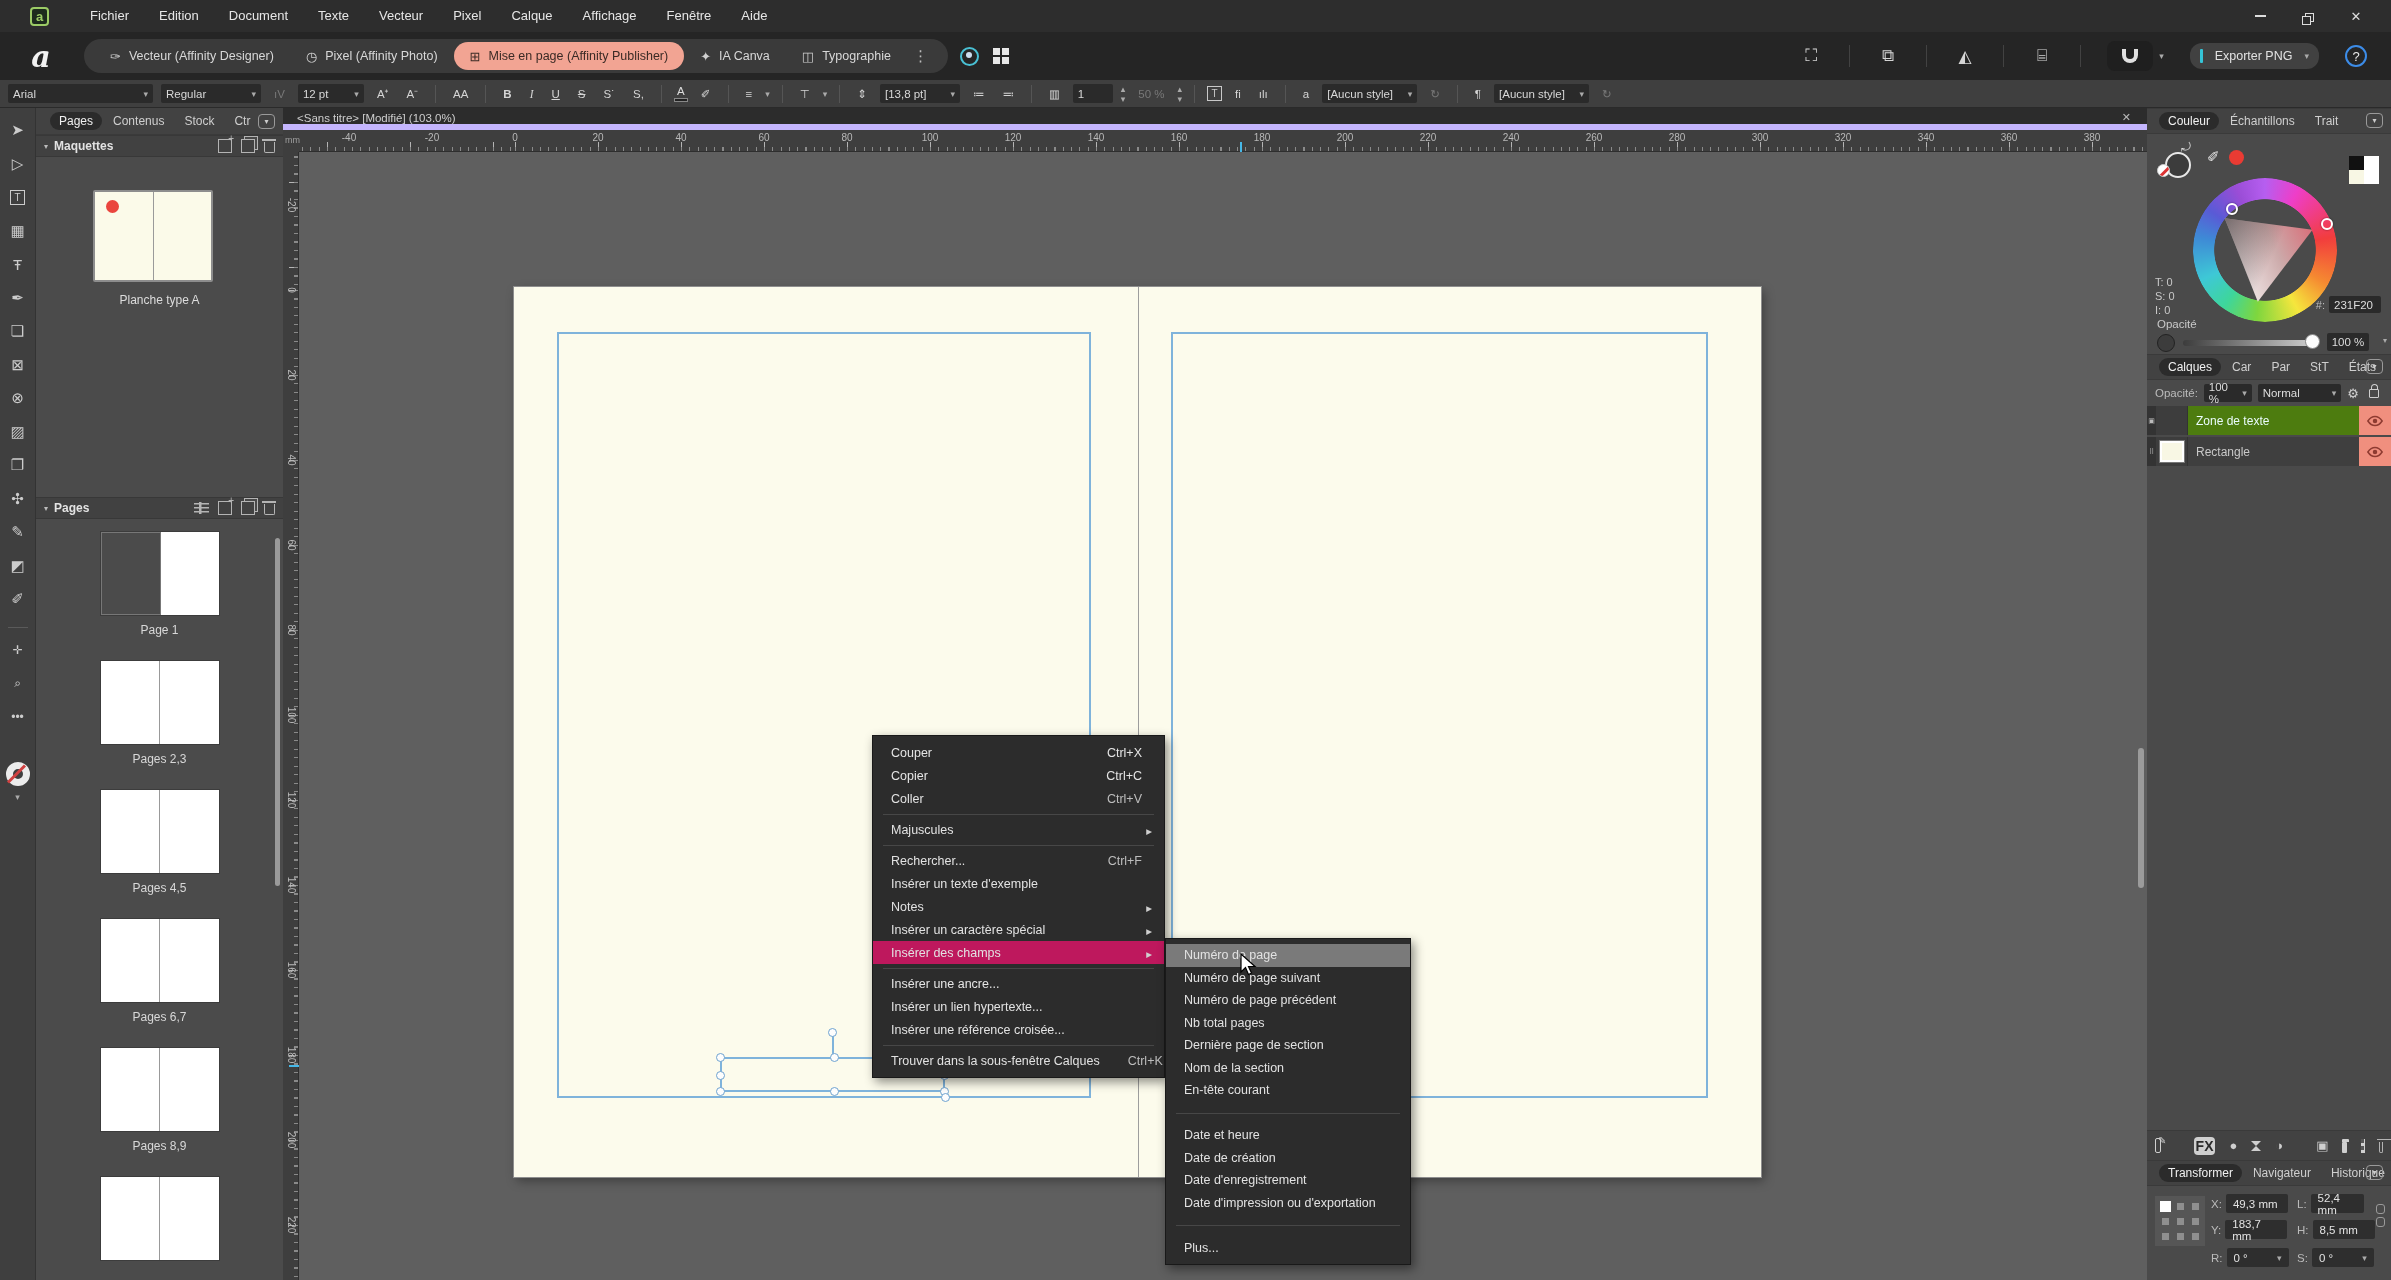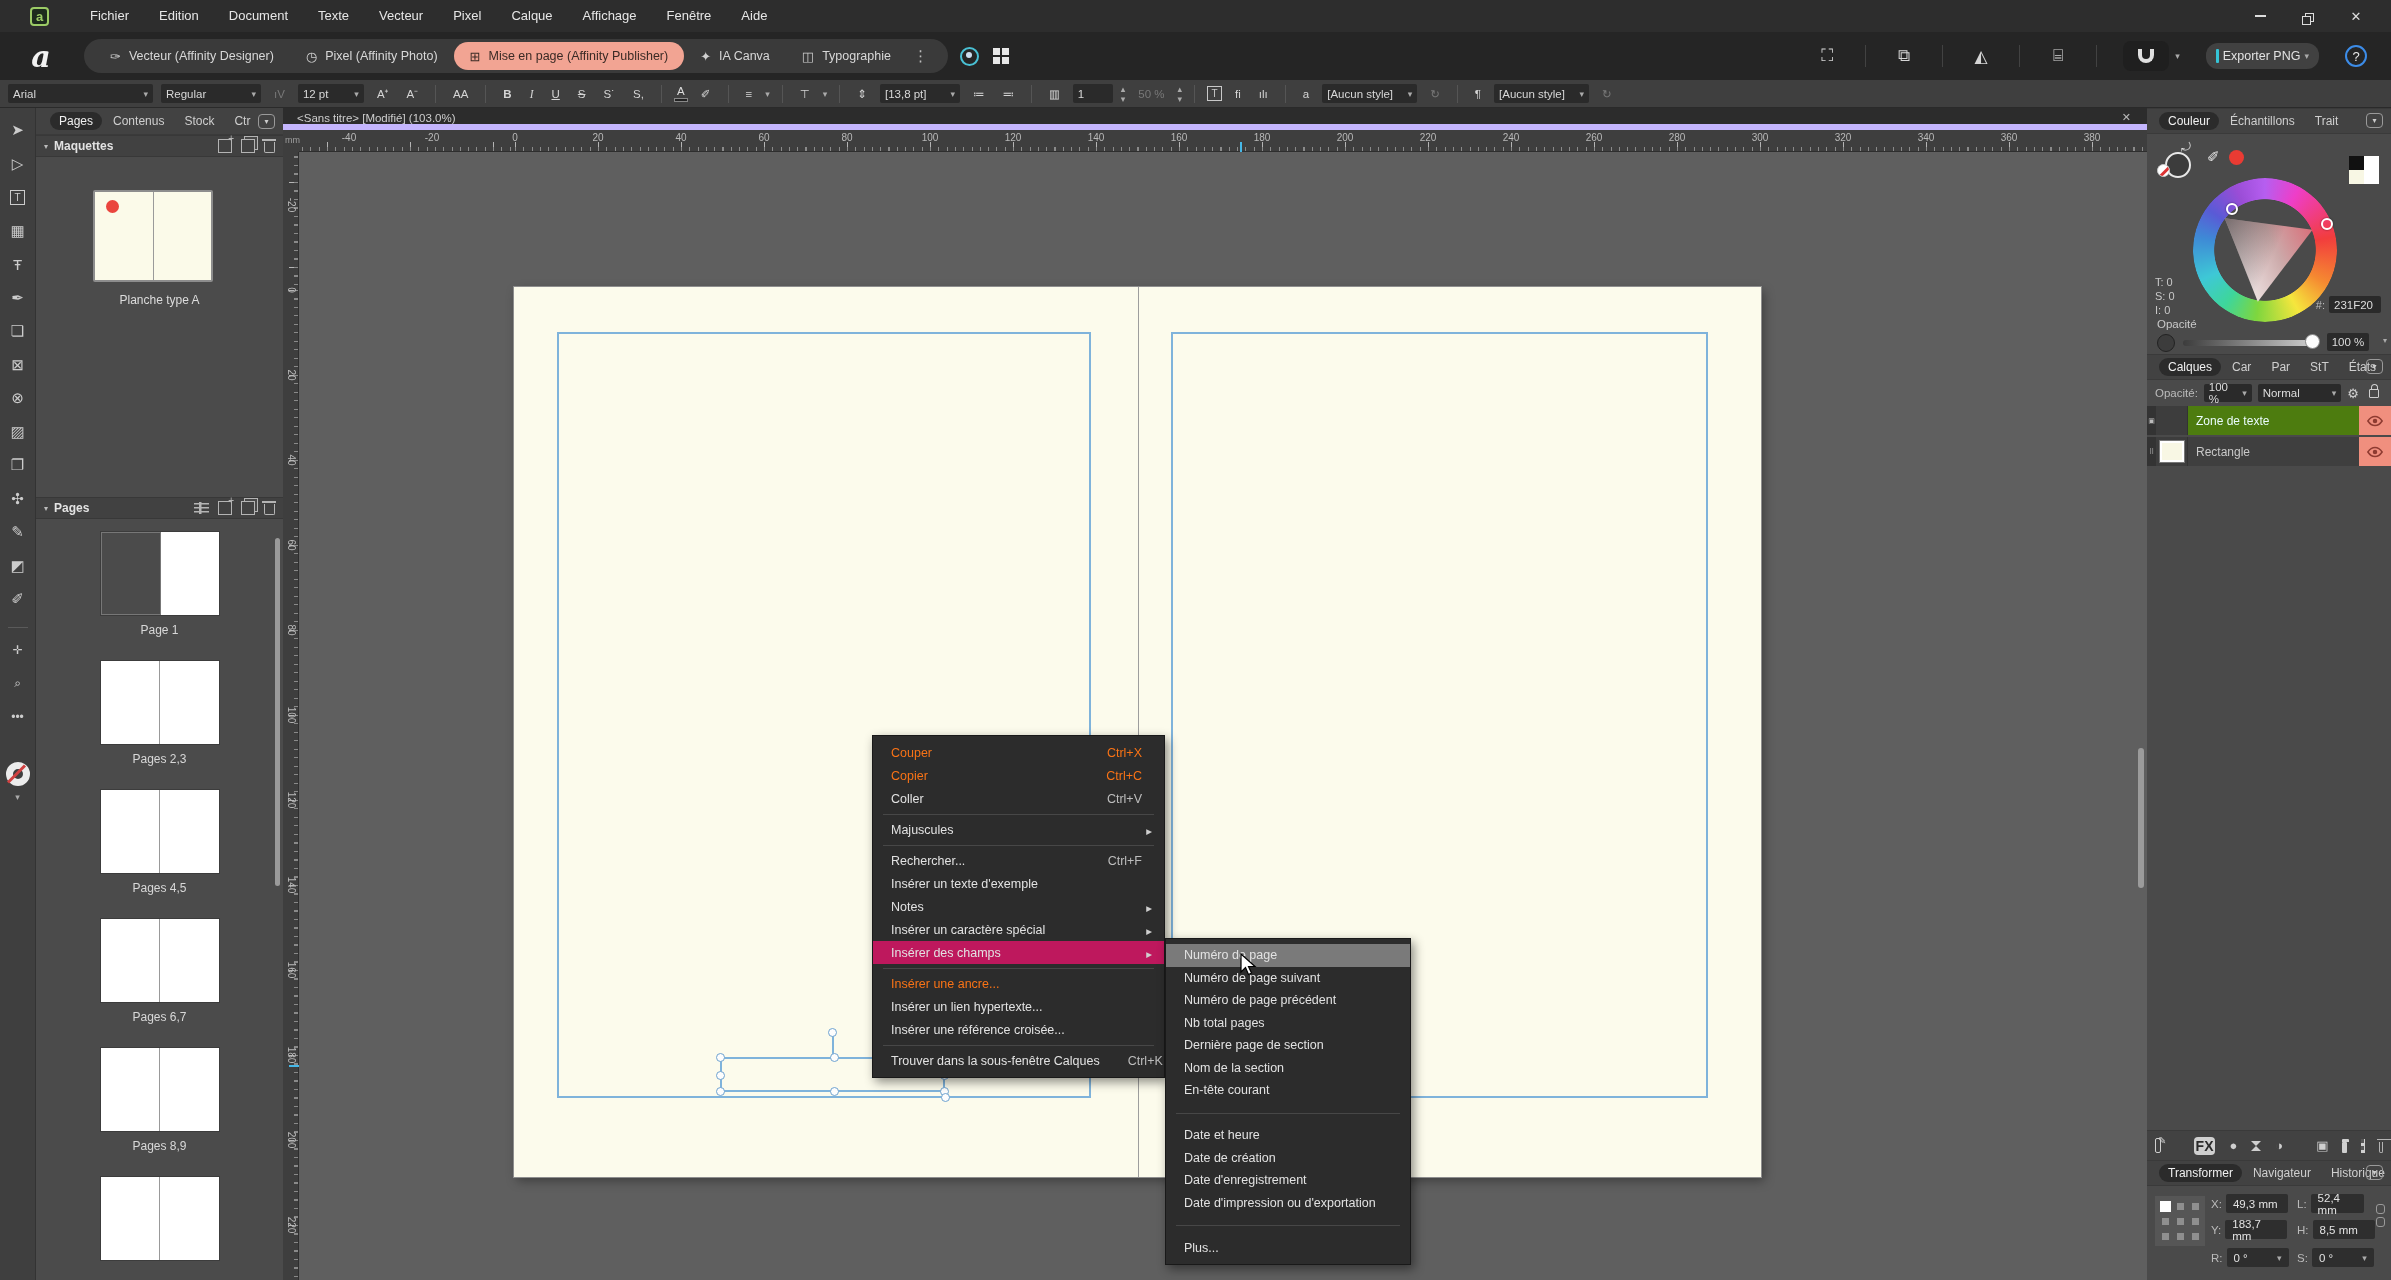--- a/index.html
+++ b/index.html
@@ -33,21 +33,21 @@
   .appgrid{width:16px;height:16px;background:
     linear-gradient(#e8e8e8,#e8e8e8) 0 0/7px 7px no-repeat,
     linear-gradient(#e8e8e8,#e8e8e8) 9px 0/7px 7px no-repeat,
     linear-gradient(#e8e8e8,#e8e8e8) 0 9px/7px 7px no-repeat,
     linear-gradient(#e8e8e8,#e8e8e8) 9px 9px/7px 7px no-repeat}
   #personaright{margin-left:auto;display:flex;align-items:center;gap:26px;padding-right:24px}
   .tb-icon{font-size:17px;color:#d5d5d5;width:24px;text-align:center}
   .vsep{width:1px;height:22px;background:#424242}
   .magnet-pill{width:46px;height:30px;border-radius:8px;background:#1f1f1f;display:flex;align-items:center;justify-content:center}
   .chev{font-size:9px;color:#aaa}
-  .export-btn{height:26px;background:#414141;border-radius:12px;display:flex;align-items:center;padding:0 10px;gap:4px}
+  .export-btn{height:26px;background:#414141;border-radius:12px;display:flex;align-items:center;padding:0 10px;gap:12px}
   .export-accent{width:3px;height:14px;background:#35c4d7;border-radius:1px}
   .export-label{font-size:12.5px;color:#e2e2e2}
   .help-btn{width:22px;height:22px;border-radius:50%;border:2px solid #3c8ce8;color:#e8e8e8;font-size:13px;display:flex;align-items:center;justify-content:center}
 
   
   #formatbar{position:absolute;left:0;top:80px;width:2391px;height:28px;background:#3f3f3f;border-bottom:1px solid #2a2a2a;display:flex;align-items:center;gap:8px;padding:0 8px;font-size:11.5px}
   .combo{height:19px;background:#2a2a2a;border-radius:2px;display:flex;align-items:center;padding:0 5px;color:#d8d8d8;white-space:nowrap}
   .combo .chev{margin-left:auto;padding-left:6px}
   .fbtn{color:#d5d5d5;padding:0 5px;text-align:center;white-space:nowrap}
   .fbtn.dim{color:#787878}
@@ -128,21 +128,21 @@
   .cursor-arrow{position:absolute;left:957px;top:845px;z-index:210}
 
   
   .ctxmenu{position:absolute;background:#2c2c2c;border:1px solid #191919;box-shadow:3px 4px 10px rgba(0,0,0,.45);padding:5px 0;z-index:120}
   #contextmenu{left:589px;top:627px;width:293px}
   #fieldsubmenu{left:882px;top:830px;width:246px;z-index:130}
   .mi{display:flex;align-items:center;height:23px;padding:0 12px 0 18px;font-size:12.5px;color:#e2e2e2;position:relative}
   #fieldsubmenu .mi{height:22.5px}
   .mi .mi-l{flex:1;white-space:nowrap}
   .mi .mi-s{color:#bdbdbd;margin-left:28px}
-  .mi.dis .mi-l,.mi.dis .mi-s{color:#f97316}
+  .mi.dis .mi-l,.mi.dis .mi-s{color:#e5e5e5}
   .mi.hl{background:#be185d}
   #fieldsubmenu .mi.hl{background:#7a7a7a}
   .mi-a{width:10px;text-align:right}
   .mi-a.on::after{content:"▶";font-size:7.5px;color:#cfcfcf}
   .mi.sep{height:8px;pointer-events:none}
   .mi.sep::after{content:"";position:absolute;left:10px;right:10px;top:50%;height:1px;background:#474747}
 
   
   .cv-scroll{position:absolute;right:3px;top:640px;width:6px;height:140px;border-radius:3px;background:#9b9b9b}
 

